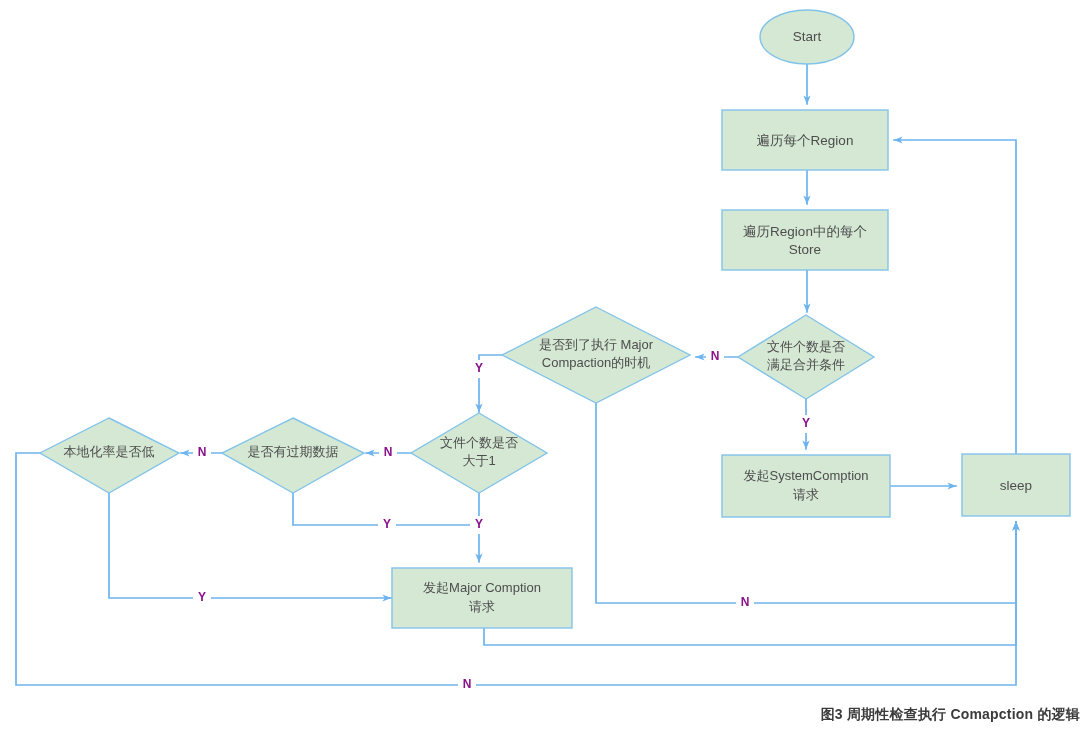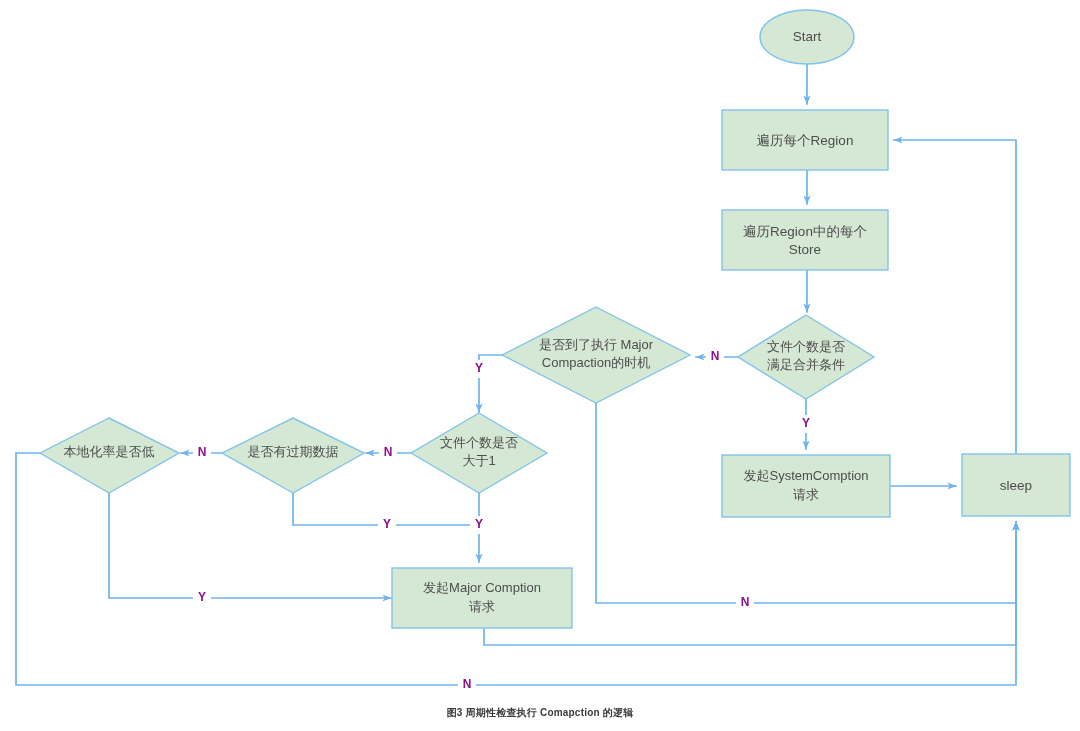--- a/index.html
+++ b/index.html
@@ -60,23 +60,23 @@
     dominant-baseline: middle;
   }
   .edge-label-bg {
     fill: #ffffff;
   }
   .caption {
     position: absolute;
     left: 0;
     top: 706px;
     width: 1080px;
-    text-align: center;
-    font-family: "Liberation Sans", "DejaVu Sans", sans-serif;
-    font-size: 10px;
+    text-align: right;
+    font-family: "Liberation Sans", "DejaVu Sans", sans-serif;
+    font-size: 14px;
     font-weight: bold;
     color: #3b3b3b;
     letter-spacing: 0.2px;
   }
 </style>
 </head>
 <body>
 
 <div id="diagram-root">
 

